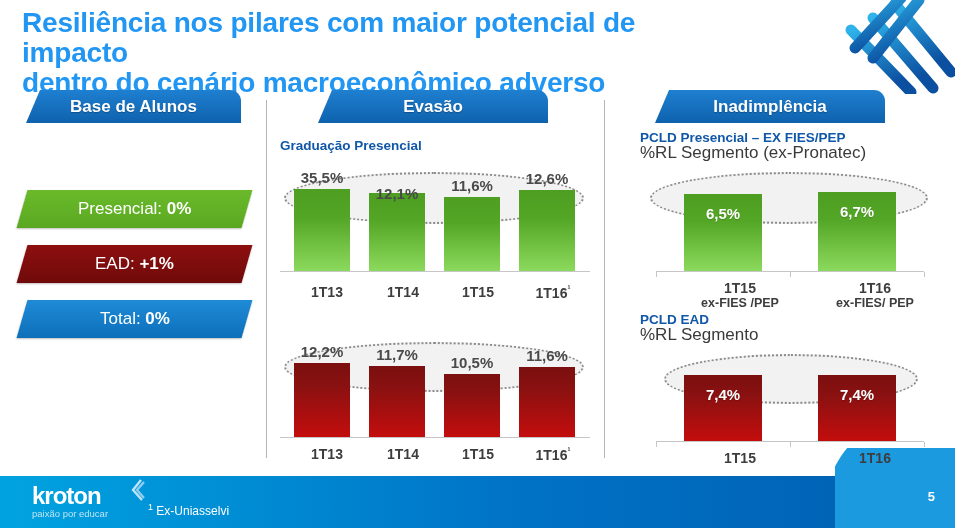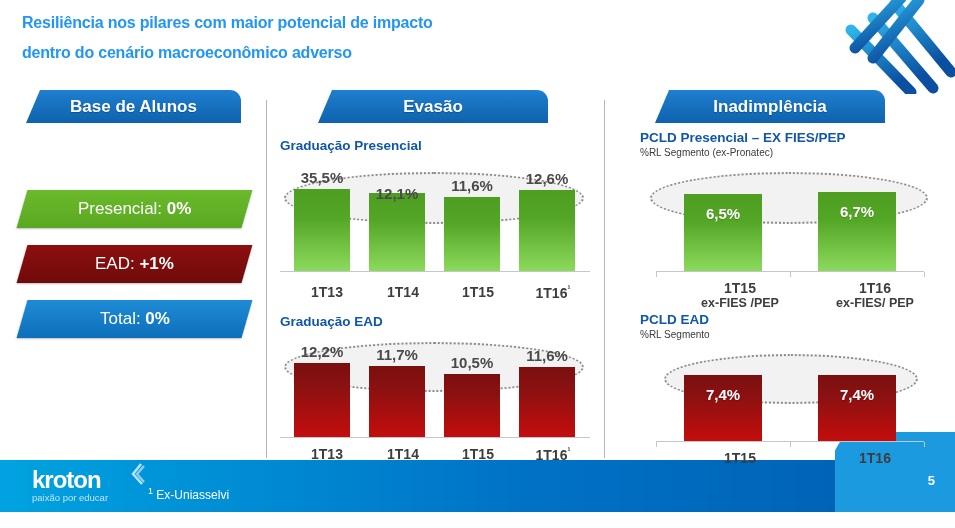--- a/index.html
+++ b/index.html
@@ -9,21 +9,21 @@
     background:#ffffff;
     position:relative;
     overflow:hidden;
   }
 
   
   .title {
     position:absolute;
     left:22px; top:8px;
     width:720px;
-    font-size:16px;
+    font-size:28px;
     font-weight:bold;
     line-height:30px;
     color:#2196F3;
     letter-spacing:-0.2px;
   }
 
   
   .deco { position:absolute; right:0px; top:-4px; width:140px; height:98px; }
 
   
@@ -67,21 +67,21 @@
   #pg-ead   { left:22px; top:245px; background:linear-gradient(to bottom,#8d0f0f,#700a0a); }
   #pg-total { left:22px; top:300px; background:linear-gradient(to bottom,#1f8bd6,#0d6fba); }
 
   
   .chart-block { position:absolute; }
   .chart-title {
     color:#1057a8; font-weight:bold; font-size:13.5px;
     line-height:16px; white-space:nowrap;
   }
   .chart-sub {
-    color:#3a3a3a; font-size:10px; line-height:14px; white-space:nowrap;
+    color:#3a3a3a; font-size:17px; line-height:14px; white-space:nowrap;
   }
   .plot { position:relative; }
 
   .ellipse {
     position:absolute;
     border:2px dotted #8a8a8a;
     border-radius:50%;
     background:#f2f2f2;
     z-index:1;
   }
@@ -104,21 +104,21 @@
   .cat {
     position:absolute; text-align:center;
     font-size:14px; font-weight:bold; color:#3d3d3d;
     white-space:nowrap; z-index:3;
   }
   .cat small { display:block; font-size:12.5px; font-weight:bold; }
   .cat sup { font-size:9px; vertical-align:super; }
 
   
   .footer {
-    position:absolute; left:0; bottom:16px; width:955px; height:52px;
+    position:absolute; left:0; bottom:0; width:955px; height:52px;
     background:linear-gradient(to right,#00a3e0 0%, #0072c6 55%, #005eb0 100%);
     padding-left:20px;
   }
   .footer-wave {
     position:absolute; right:0; bottom:0; width:120px; height:80px;
     overflow:hidden;
   }
   .footer-wave i {
     position:absolute; left:-10px; top:-34px;
     width:190px; height:190px; border-radius:50%;
@@ -211,21 +211,20 @@
       <div class="vallabel" style="left: 164px; width: 56px; text-align: center; bottom: 78px;">11,6%</div>
       <div class="vallabel" style="left: 239px; width: 56px; text-align: center; bottom: 85px;">12,6%</div>
     </div>
   <div class="cat" style="left:14px;  top:146px; width:66px;"><span>1T13</span></div>
   <div class="cat" style="left:90px;  top:146px; width:66px;"><span>1T14</span></div>
   <div class="cat" style="left:165px; top:146px; width:66px;"><span>1T15</span></div>
   <div class="cat" style="left:240px; top:146px; width:66px;"><span>1T16</span><sup>¹</sup></div>
 </div>
 
 <div class="chart-block" id="chart-grad-ead" style="left:280px; top:314px; width:310px; height:160px;">
-  <div class="chart-title">Graduação EAD</div>
   <div class="plot" style="position:absolute; left:0; top:24px; width:310px; height:100px;">
     <div class="ellipse" style="left:4px; top:4px; width:300px; height:50px;"></div>
     <div class="bars">
         <div class="bar red" style="left: 14px; width: 56px; height: 75px;"></div>
         <div class="bar red" style="left: 89px; width: 56px; height: 72px;"></div>
         <div class="bar red" style="left: 164px; width: 56px; height: 64px;"></div>
         <div class="bar red" style="left: 239px; width: 56px; height: 71px;"></div>
       </div>
     <div class="axisline" style="left:0; bottom:0; width:310px;"></div>
   <div class="vallabel" style="left: 14px; width: 56px; text-align: center; bottom: 78px;">12,2%</div>

